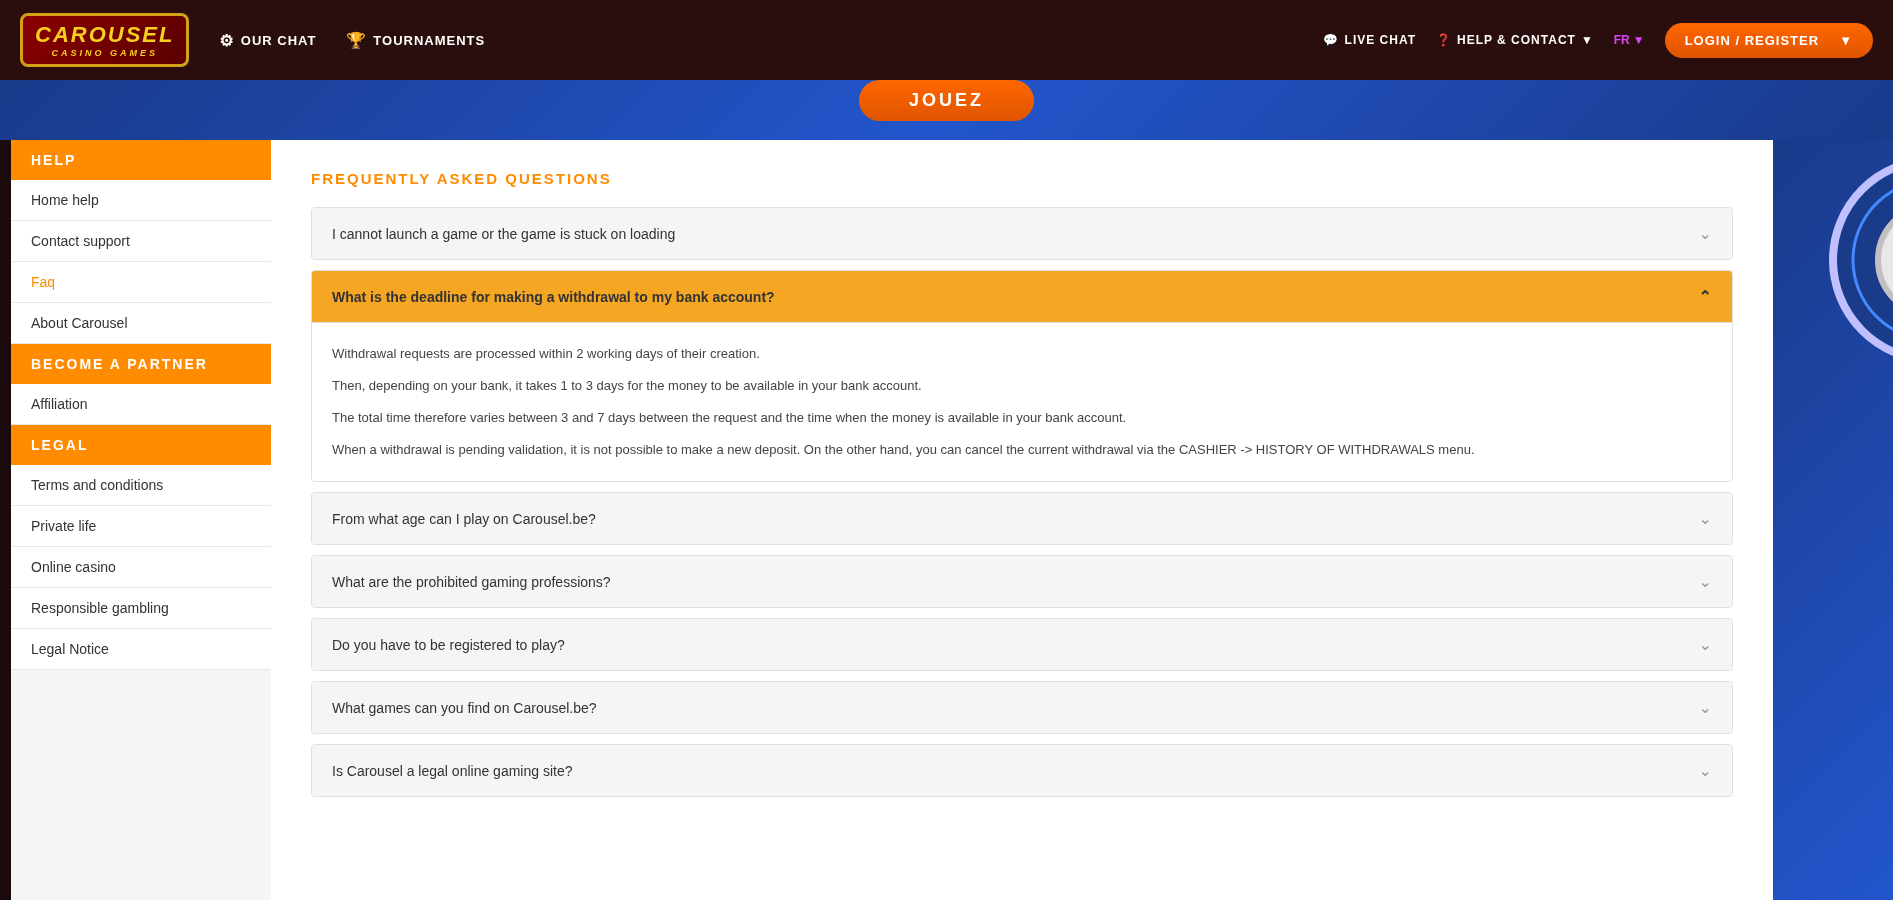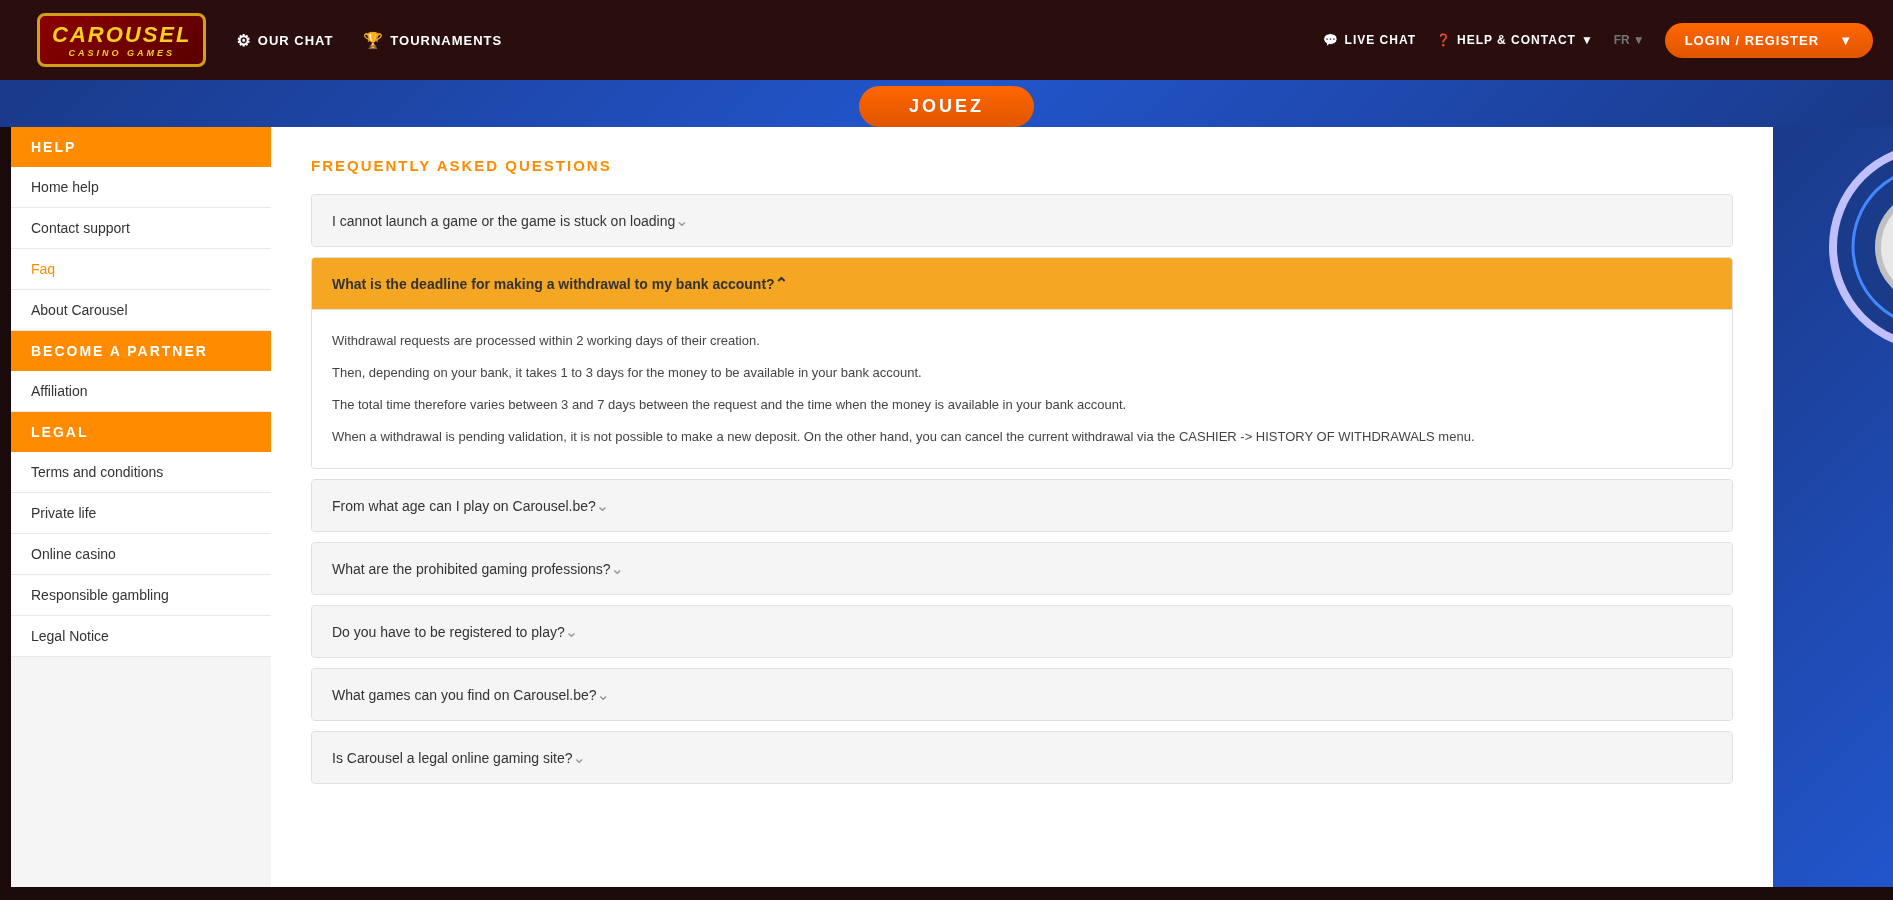--- a/index.html
+++ b/index.html
@@ -11,21 +11,20 @@
       height: 80px;
       display: flex;
       align-items: center;
       padding: 0 20px;
       position: relative;
       z-index: 10;
     }
     .logo-area {
       display: flex;
       align-items: center;
-      margin-left: 17px;
     }
     .logo {
       background: linear-gradient(135deg, #8B0000 0%, #5a0000 100%);
       border: 3px solid #d4a017;
       border-radius: 8px;
       padding: 6px 12px;
       color: #f5d020;
       font-size: 22px;
       font-weight: 900;
       letter-spacing: 2px;
@@ -77,21 +76,21 @@
       color: #ffffff;
       font-size: 12px;
       font-weight: bold;
       letter-spacing: 1px;
       display: flex;
       align-items: center;
       gap: 5px;
       cursor: pointer;
     }
     .fr-btn {
-      color: #737373;
+      color: #d946ef;
       font-size: 12px;
       font-weight: bold;
       display: flex;
       align-items: center;
       gap: 3px;
       cursor: pointer;
     }
     .login-register-btn {
       background: linear-gradient(to bottom, #ff6600, #e05500);
       color: white;
@@ -103,23 +102,23 @@
       letter-spacing: 1px;
       cursor: pointer;
       display: flex;
       align-items: center;
       gap: 20px;
     }
 
     
     .hero-banner {
       background: linear-gradient(135deg, #1a3a8a 0%, #2255cc 50%, #1a3a8a 100%);
-      height: 47px;
-      display: flex;
-      align-items: flex-end;
+      height: 60px;
+      display: flex;
+      align-items: flex-start;
       justify-content: center;
       position: relative;
       overflow: hidden;
     }
     .jouez-btn {
       background: linear-gradient(to bottom, #ff6600, #e05500);
       color: white;
       border: none;
       border-radius: 25px;
       padding: 10px 50px;
@@ -184,27 +183,29 @@
 
     
     .faq-item {
       margin-bottom: 10px;
       border: 1px solid #e0e0e0;
       border-radius: 4px;
       overflow: hidden;
     }
     .faq-question {
       display: flex;
+      justify-content: space-between;
       align-items: center;
       padding: 16px 20px;
       background: #f5f5f5;
       cursor: pointer;
       font-size: 14px;
       color: #333;
       font-weight: 500;
+      gap: 43px;
     }
     .faq-question.open {
       background: #f5a623;
       color: #333;
       font-weight: bold;
     }
     .faq-answer {
       padding: 20px;
       background: white;
       font-size: 13px;

